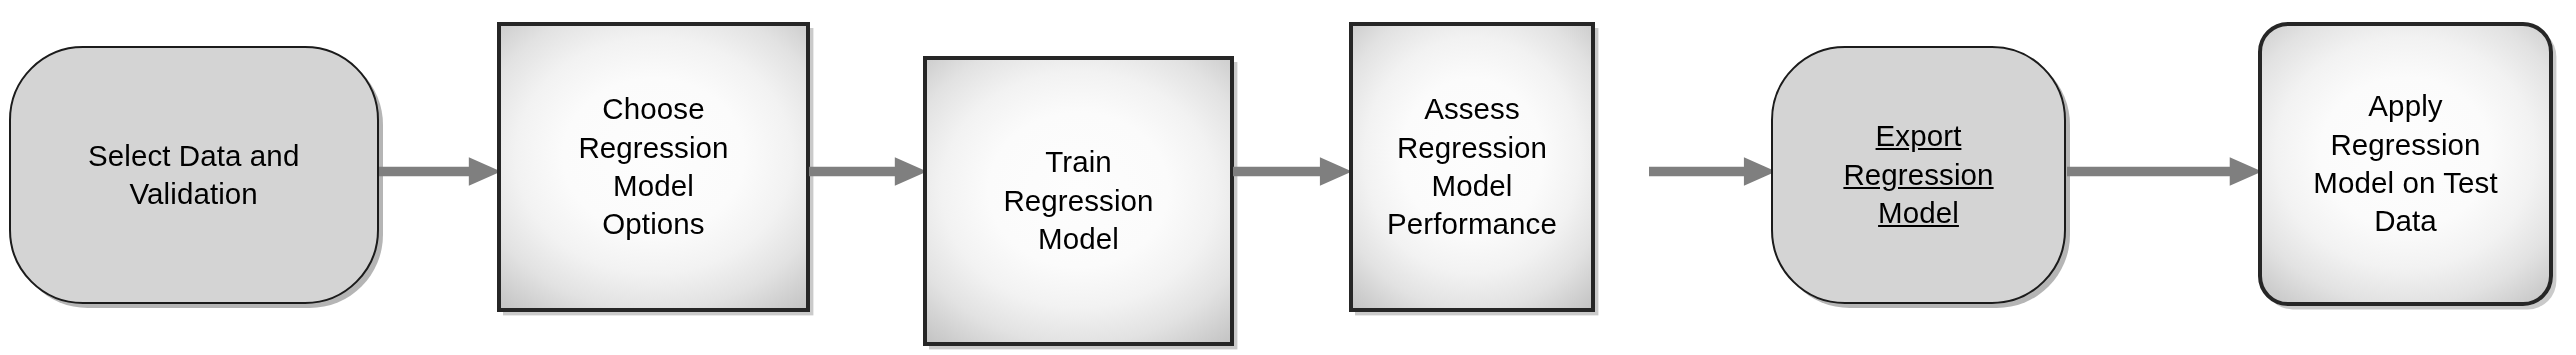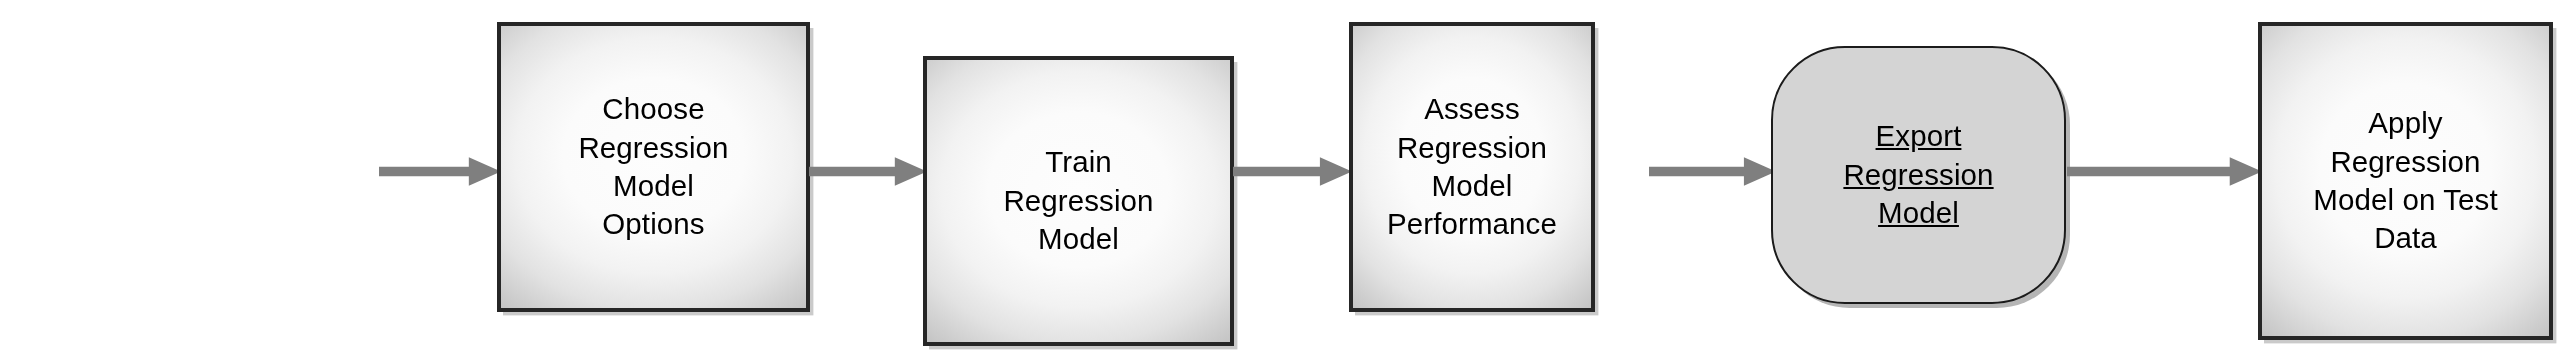--- a/index.html
+++ b/index.html
@@ -71,20 +71,24 @@
     display: block;
     width: 100%;
     height: 100%;
   }
 </style>
 </head>
 <body>
 
 <div id="canvas">
 
+  <div class="node terminator" style="left:8.7px; top:46px; width:370px; height:258px;">
+    <span class="node-label">Select Data and
+Validation</span>
+  </div>
 
   <div class="connector" style="left:379px; top:156px; width:122px;">
     <svg viewBox="0 0 182 46" preserveAspectRatio="none" aria-hidden="true">
       <path d="M0 16 H134 V2 L182 23 L134 44 V30 H0 Z" fill="#7f7f7f"></path>
     </svg>
   </div>
 
   <div class="node process" style="left:497px; top:22px; width:313px; height:290px;">
     <span class="node-label">Choose
 Regression
@@ -128,21 +132,21 @@
 Regression
 Model</span>
   </div>
 
   <div class="connector" style="left:2067px; top:156px; width:195px;">
     <svg viewBox="0 0 290 46" preserveAspectRatio="none" aria-hidden="true">
       <path d="M0 16 H242 V2 L290 23 L242 44 V30 H0 Z" fill="#7f7f7f"></path>
     </svg>
   </div>
 
-  <div class="node process" style="left:2258px; top:22px; width:295px; height:318px;">
+  <div class="node process" style="left:2258px; top:22px; width:295px; height:284px;border-radius:30px;">
     <span class="node-label">Apply
 Regression
 Model on Test
 Data</span>
   </div>
 
 </div>
 
 
 </body></html>

